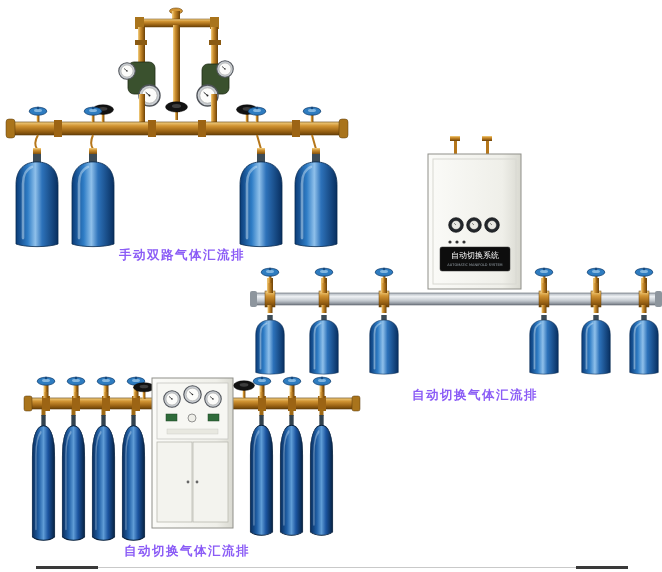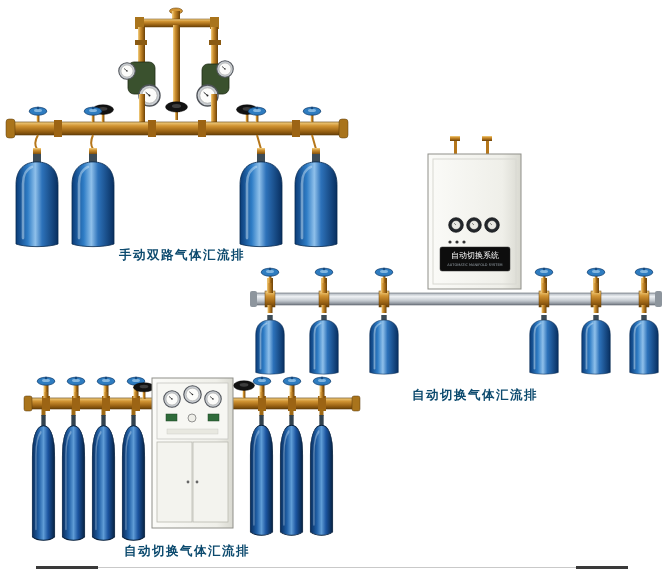--- a/index.html
+++ b/index.html
@@ -7,21 +7,21 @@
   body { font-family:"DejaVu Sans","Liberation Sans",sans-serif; }
   .stage {
     position:relative; width:662px; height:572px;
     background:#ffffff; overflow:hidden;
   }
   .product-svg { position:absolute; display:block; }
   #svg1 { left:2px;   top:6px;   }
   #svg2 { left:250px; top:136px; }
   #svg3 { left:20px;  top:370px; }
   .caption {
-    position:absolute; color:#0c4a6e; font-size:12.5px; font-weight:bold;
+    position:absolute; color:#8b5cf6; font-size:12.5px; font-weight:bold;
     text-align:center; letter-spacing:1.5px; white-space:nowrap;
     font-family:"DejaVu Sans","Liberation Sans",sans-serif;
   }
   #cap1 { left:92px;  top:247px; width:180px; }
   #cap2 { left:392px; top:387px; width:166px; }
   #cap3 { left:112px; top:543px; width:150px; }
   svg text { font-family:"DejaVu Sans","Liberation Sans",sans-serif; }
   .edge-line { position:absolute; left:36px; top:566px; width:592px; height:3px; }
   .edge-line .mid   { position:absolute; left:0; top:1px; width:100%; height:1px; background:#c9c9c9; }
   .edge-line .capL  { position:absolute; left:0;  top:0; width:62px; height:3px; background:#3a3a3a; }

